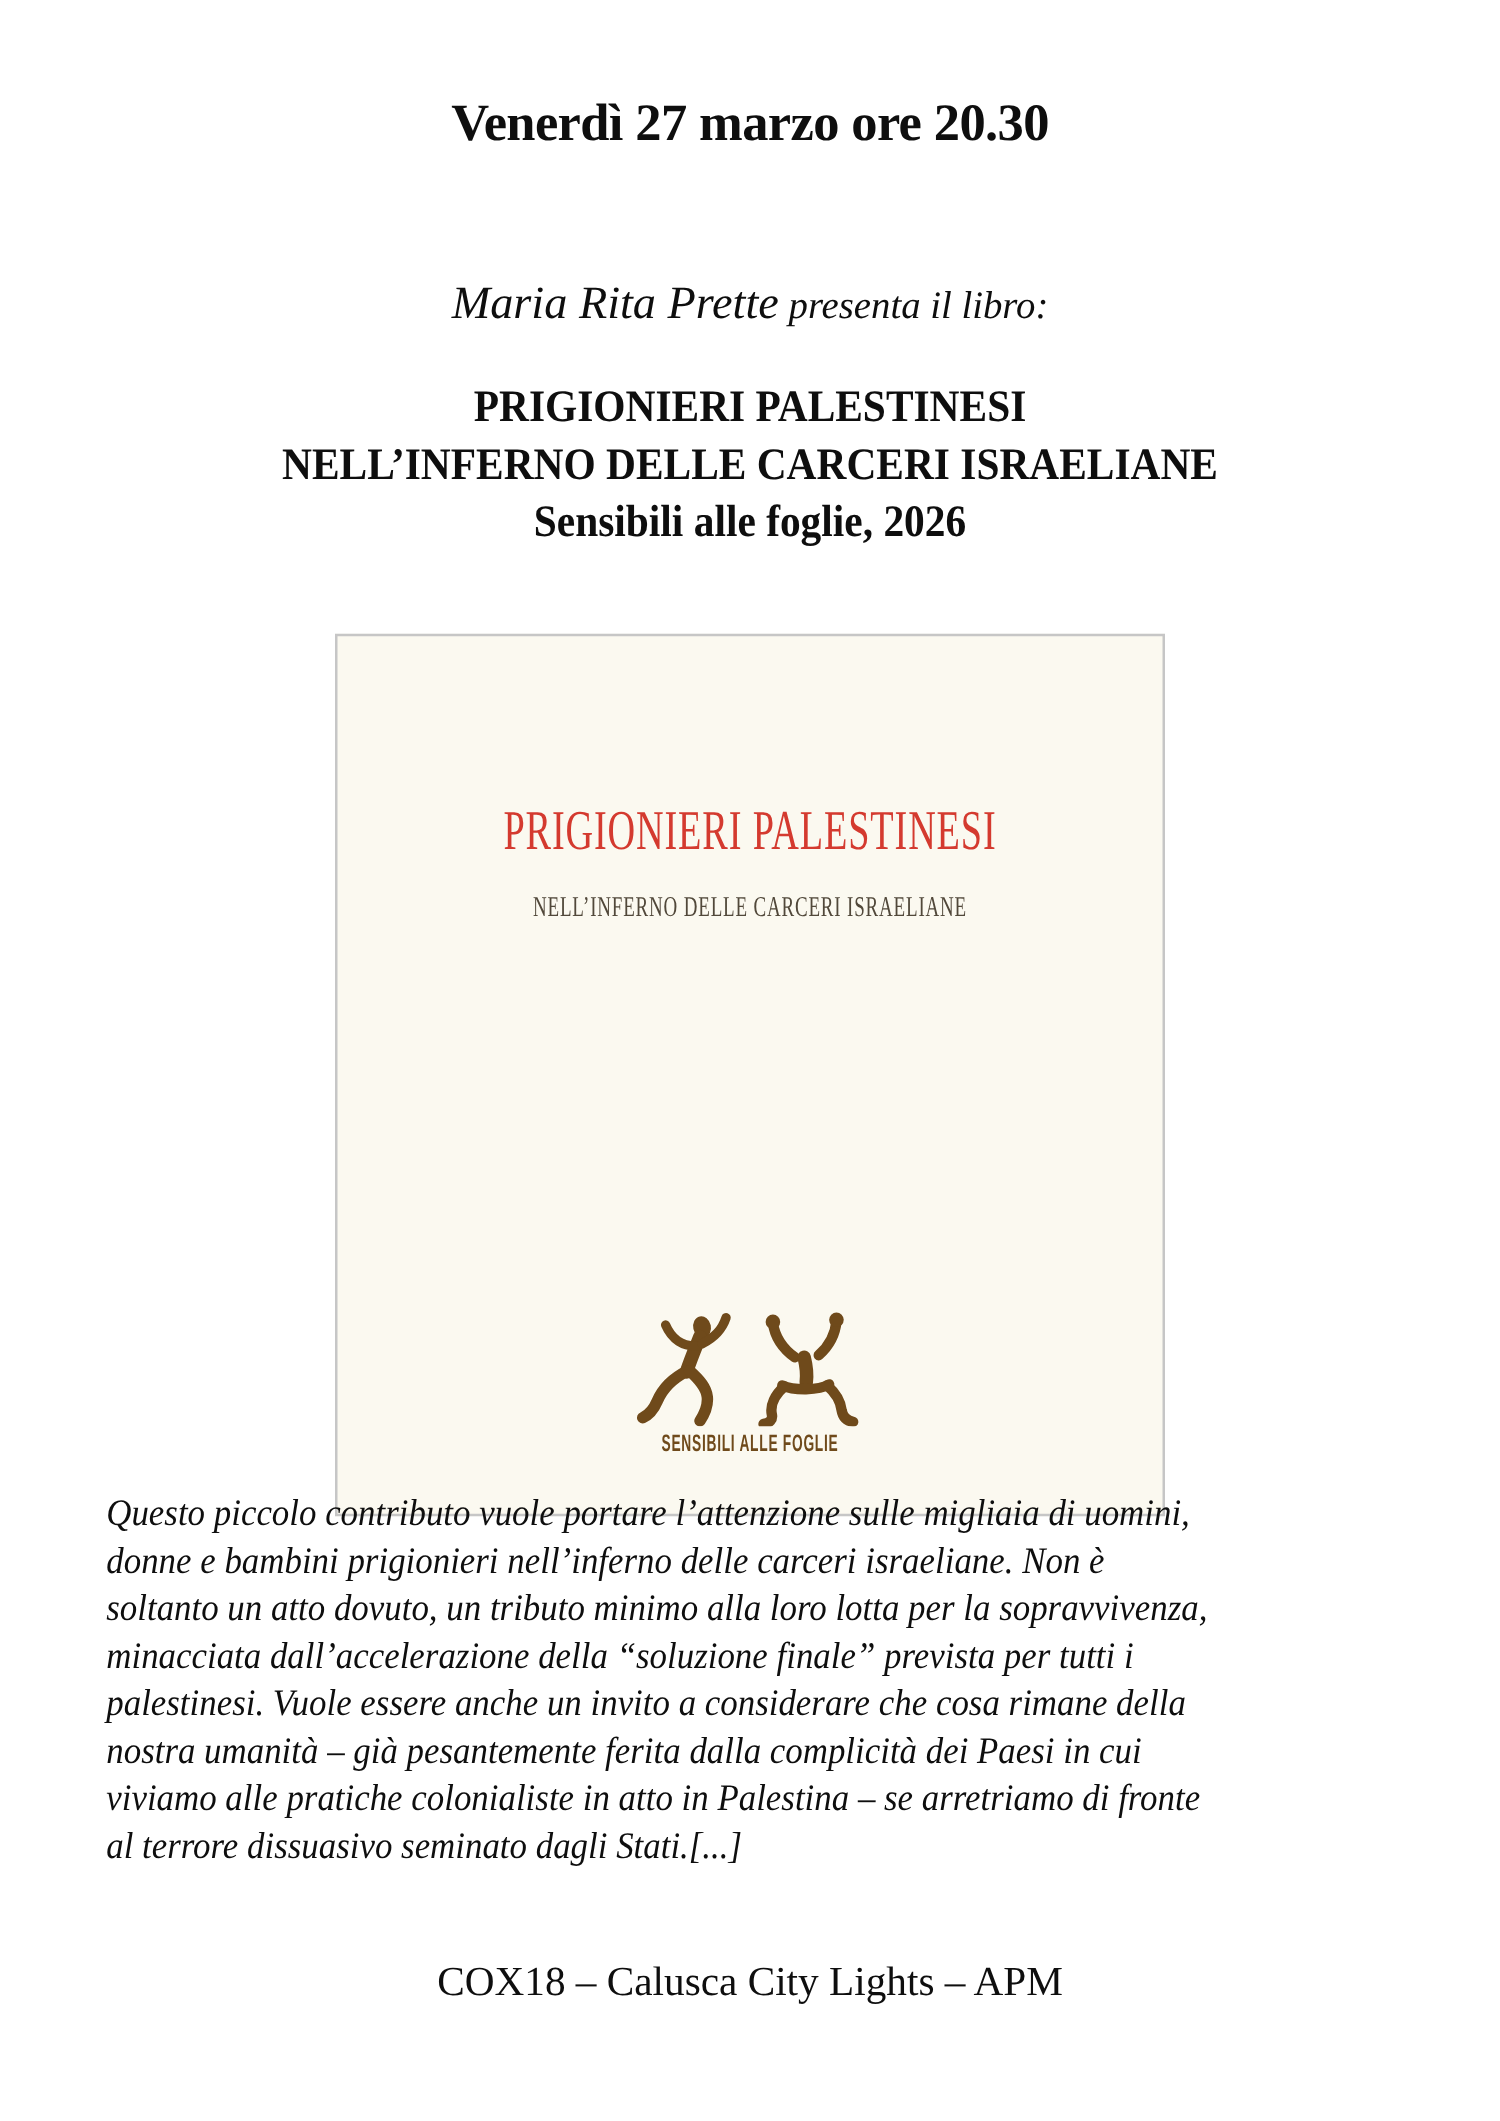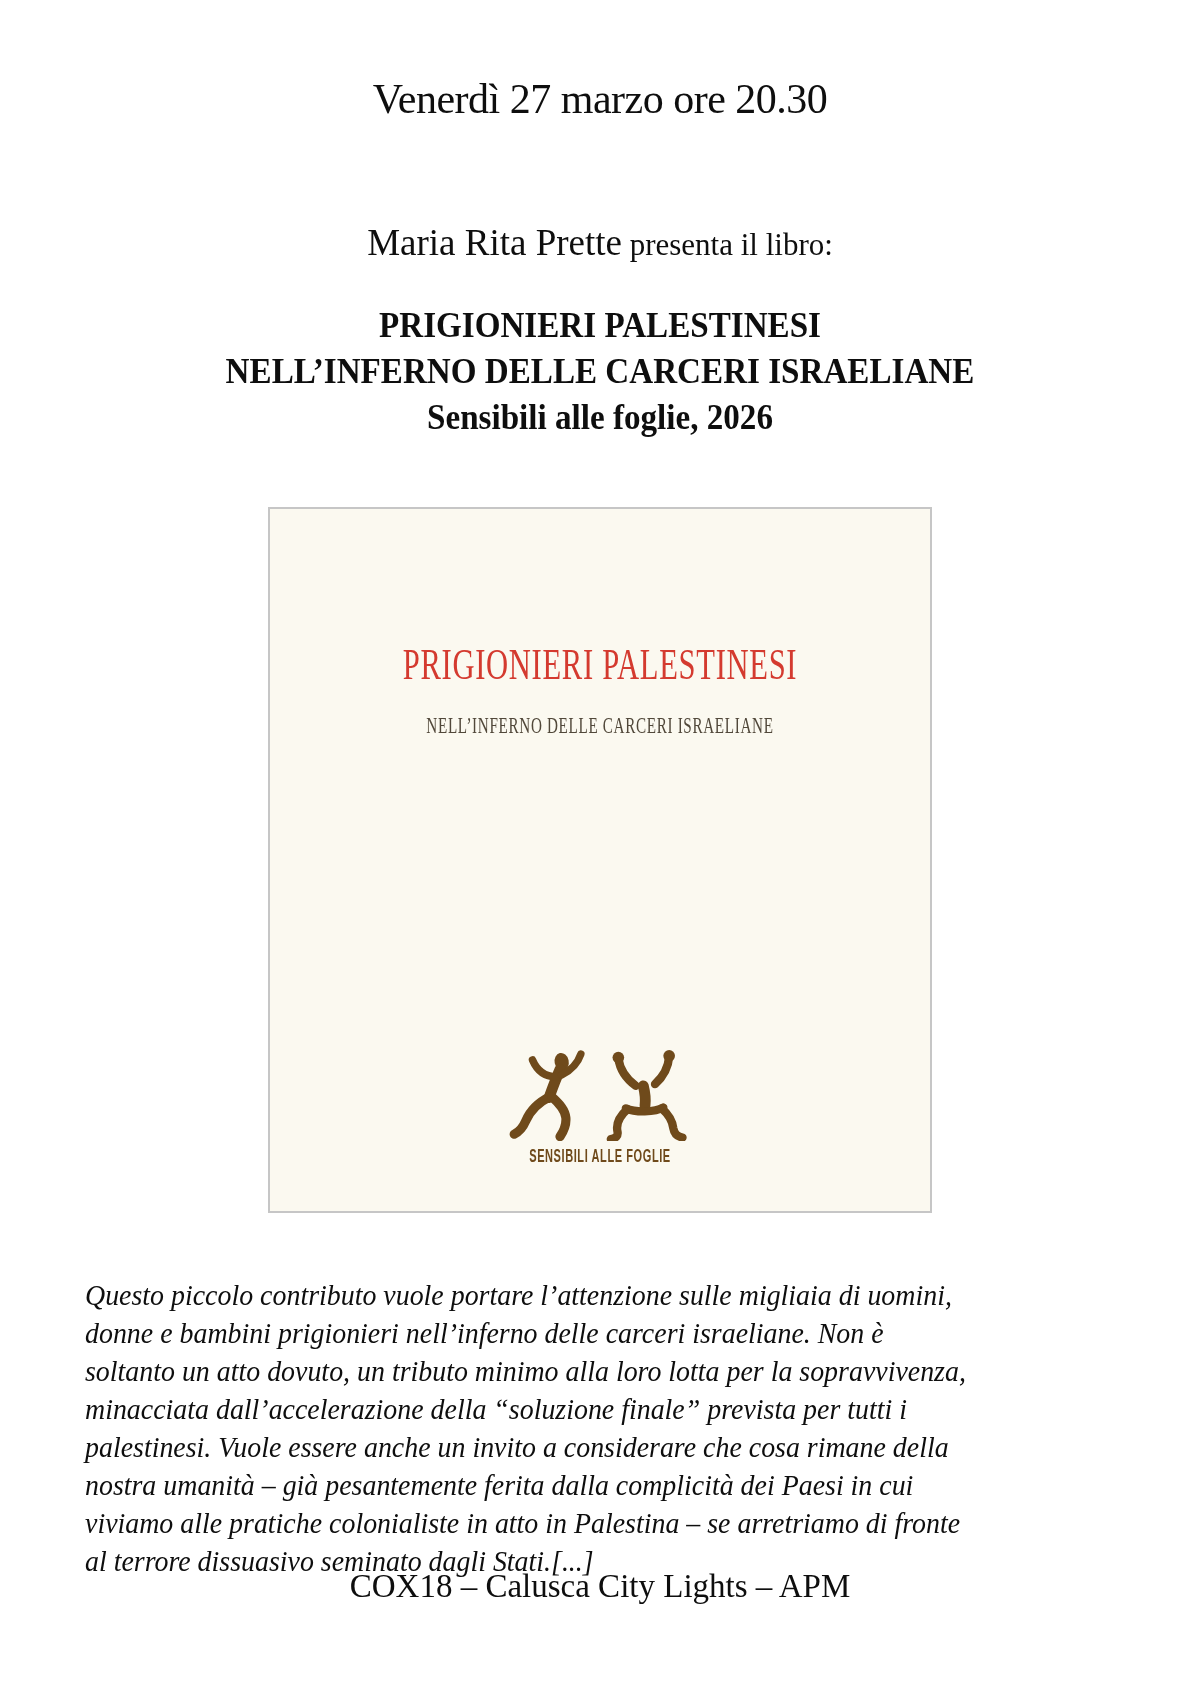--- a/index.html
+++ b/index.html
@@ -11,22 +11,22 @@
     --publisher-brown:#6f4a1b;
   }
   html,body{margin:0;padding:0;}
   body{
     width:1200px;height:1697px;position:relative;
     background:#ffffff;color:var(--text);
     font-family:"Liberation Serif", serif;
     overflow:hidden;
   }
   .center{position:absolute;left:0;width:1200px;text-align:center;}
-  .event-header{top:74px;font-weight:normal;font-size:42px;line-height:51px;letter-spacing:-0.5px;}
-  .presenter{top:220px;font-size:31px;line-height:46px;}
+  .event-header{top:74px;font-weight:bold;font-size:42px;line-height:51px;letter-spacing:-0.5px;}
+  .presenter{top:220px;font-size:31px;line-height:46px;font-style:italic;}
   .presenter .name{font-size:37px;}
   .book-heading{top:302px;font-weight:bold;font-size:36px;line-height:46px;transform:scaleX(0.92);transform-origin:50% 0;}
   .book-cover{
     position:absolute;left:268px;top:507px;width:664px;height:706px;
     background:var(--cover-background);
     border:2px solid var(--cover-border);
     box-sizing:border-box;
   }
   .cover-title{
     position:absolute;top:131px;left:0;width:100%;text-align:center;
@@ -41,21 +41,21 @@
   .cover-logo{position:absolute;top:540px;left:0;width:100%;text-align:center;color:var(--publisher-brown);}
   .cover-logo svg{display:inline-block;}
   .cover-publisher{
     position:absolute;top:636px;left:0;width:100%;text-align:center;
     color:var(--publisher-brown);
     font-family:"Liberation Sans", sans-serif;font-weight:bold;
     font-size:19px;letter-spacing:1px;
     transform:scaleX(0.58);transform-origin:50% 0;white-space:nowrap;
   }
   .description{
-    position:absolute;left:85px;top:1276px;width:1060px;
+    position:absolute;left:85px;top:1192px;width:1060px;
     font-style:italic;font-size:30px;line-height:38px;
   }
   .description .line{white-space:nowrap;transform:scaleX(0.93);transform-origin:0 0;}
   .footer-line{top:1566px;font-size:33px;line-height:40px;}
 </style>
 </head>
 <body>
 
 <header class="center event-header">
   <div>Venerdì 27 marzo ore 20.30</div>

